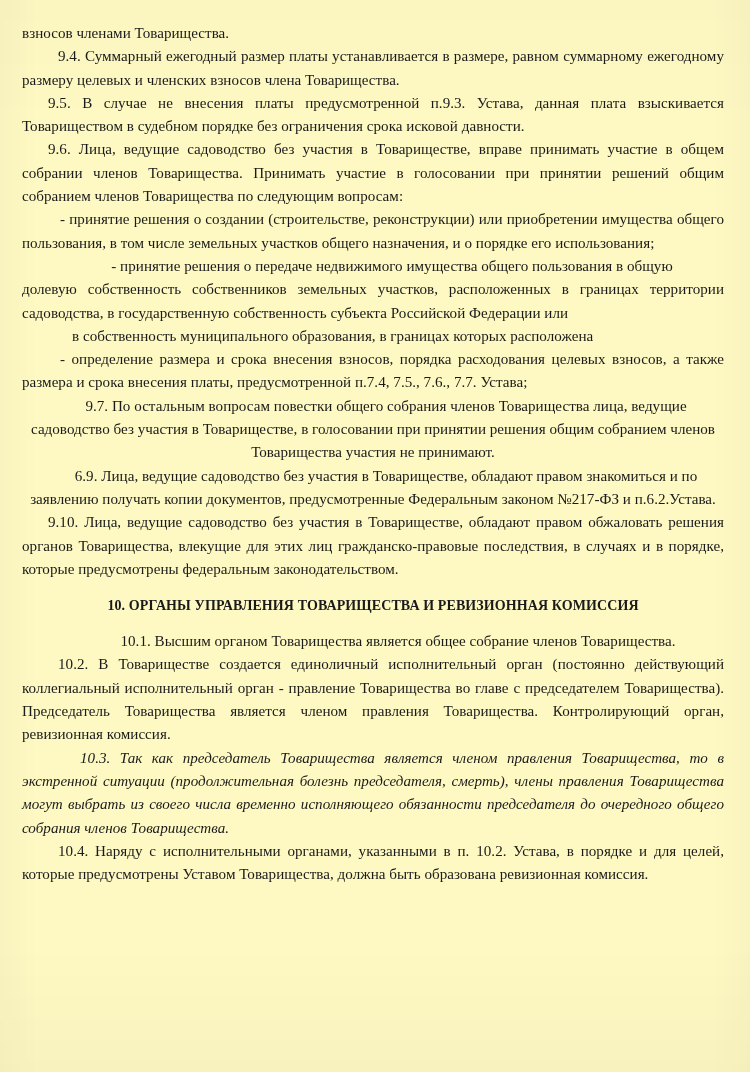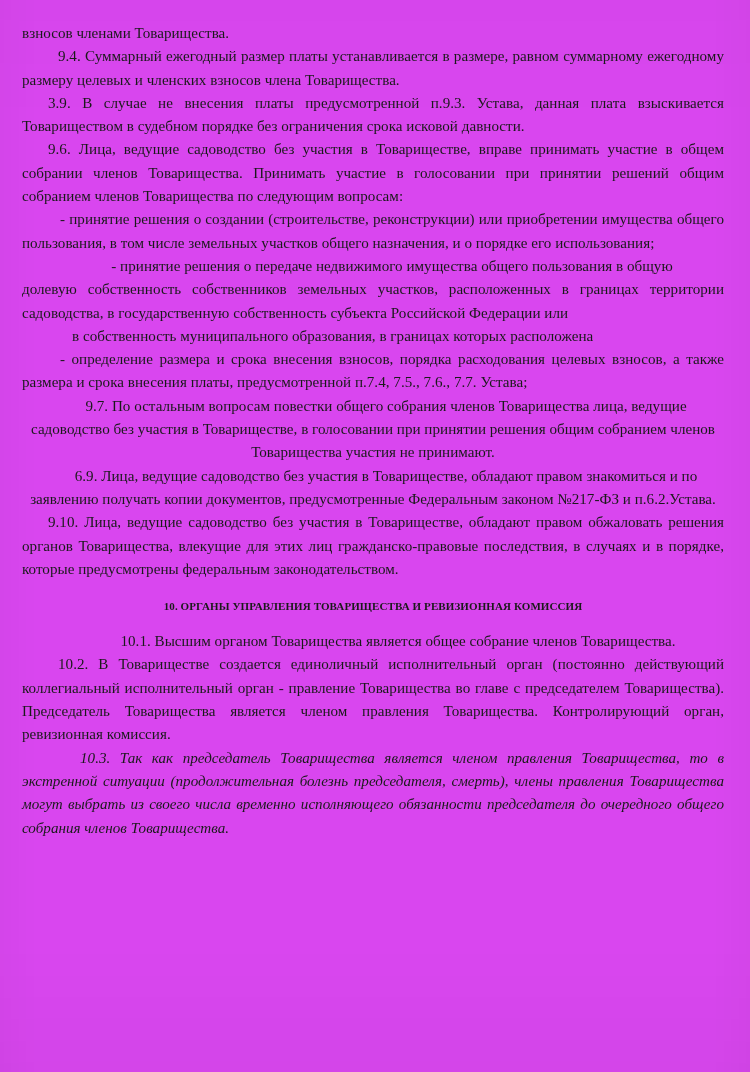--- a/index.html
+++ b/index.html
@@ -8,21 +8,21 @@
     background: #ffffff;
   }
   body {
     font-family: "Liberation Serif", "DejaVu Serif", serif;
     color: #1a1a1a;
   }
   .page {
     position: relative;
     width: 750px;
     height: 1072px;
-    background: #d946ef;
+    background: #fef9c3;
     overflow: hidden;
     box-sizing: border-box;
     padding: 22px 26px 0 22px;
   }
   
   .page::after {
     content: "";
     position: absolute;
     inset: 0;
     pointer-events: none;
@@ -51,39 +51,39 @@
   p.ind-lg { text-indent: 50px; }
   p.ind-xl { text-indent: 58px; font-style: italic; }
   p.bullet { text-indent: 38px; }
   p.bullet-wide { text-indent: 44px; }
   p.lastline-left { text-align-last: left; }
   p.nojust { text-align: center; }
 
   h2.section-heading {
     position: relative;
     z-index: 1;
-    font-size: 11px;
+    font-size: 14px;
     line-height: 22px;
     font-weight: bold;
     text-align: center;
     margin: 14px 0 13px 0;
     letter-spacing: 0.1px;
   }
 </style>
 </head>
 <body>
 
 <div class="page">
   <div class="body-text">
 
     <p class="flush">взносов членами Товарищества.</p>
 
     <p class="ind-md lastline-left">9.4.  Суммарный ежегодный размер платы устанавливается в размере, равном суммарному ежегодному размеру целевых и членских взносов члена Товарищества.</p>
 
-    <p class="ind-sm lastline-left">3.9. В случае не внесения платы предусмотренной п.9.3. Устава,  данная плата взыскивается Товариществом в судебном порядке без ограничения срока исковой давности.</p>
+    <p class="ind-sm lastline-left">9.5. В случае не внесения платы предусмотренной п.9.3. Устава,  данная плата взыскивается Товариществом в судебном порядке без ограничения срока исковой давности.</p>
 
     <p class="ind-sm">9.6. Лица, ведущие садоводство без участия в Товариществе, вправе принимать участие в общем собрании членов Товарищества.   Принимать участие в голосовании при  принятии решений общим  собранием членов Товарищества  по следующим вопросам:</p>
 
 
     <p class="bullet lastline-left">- принятие решения о создании (строительстве, реконструкции) или приобретении имущества общего пользования, в том числе земельных участков общего назначения, и о порядке его использования;</p>
 
     <p class="bullet nojust">- принятие решения о передаче недвижимого имущества общего пользования в общую</p>
     <p class="flush">долевую собственность собственников земельных участков, расположенных в границах территории  садоводства, в государственную собственность субъекта Российской Федерации или</p>
     <p class="ind-lg">в собственность муниципального образования, в границах которых расположена</p>
 
@@ -98,15 +98,16 @@
     <p class="ind-sm lastline-left">9.10. Лица, ведущие садоводство без участия в  Товариществе, обладают правом обжаловать решения органов Товарищества, влекущие для этих лиц гражданско-правовые последствия, в случаях и в порядке, которые предусмотрены федеральным законодательством.</p>
 
     <h2 class="section-heading">10. ОРГАНЫ УПРАВЛЕНИЯ ТОВАРИЩЕСТВА И РЕВИЗИОННАЯ КОМИССИЯ</h2>
 
     <p class="ind-lg nojust">10.1.   Высшим органом Товарищества является общее собрание членов Товарищества.</p>
 
     <p class="ind-md lastline-left">10.2. В Товариществе создается единоличный исполнительный орган (постоянно действующий коллегиальный исполнительный орган - правление Товарищества во главе с председателем Товарищества).   Председатель Товарищества является членом правления Товарищества.  Контролирующий орган, ревизионная комиссия.</p>
 
     <p class="ind-xl lastline-left">10.3.   Так как председатель Товарищества является членом правления Товарищества, то в экстренной ситуации   (продолжительная болезнь председателя,  смерть), члены правления Товарищества  могут  выбрать  из  своего  числа  временно  исполняющего  обязанности председателя до очередного общего собрания членов Товарищества.</p>
 
+    <p class="ind-md lastline-left">10.4. Наряду с исполнительными органами, указанными в п. 10.2. Устава, в порядке и для целей, которые предусмотрены Уставом Товарищества, должна быть образована ревизионная комиссия.</p>
 
   </div>
 </div>
 
 </body></html>

